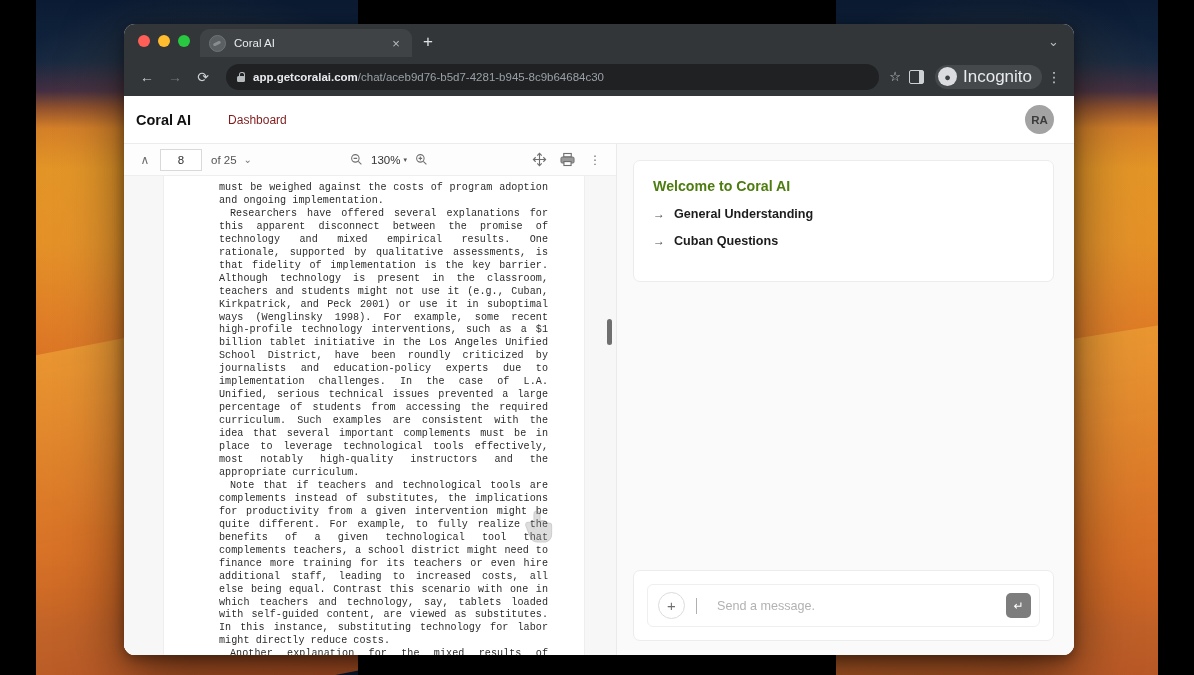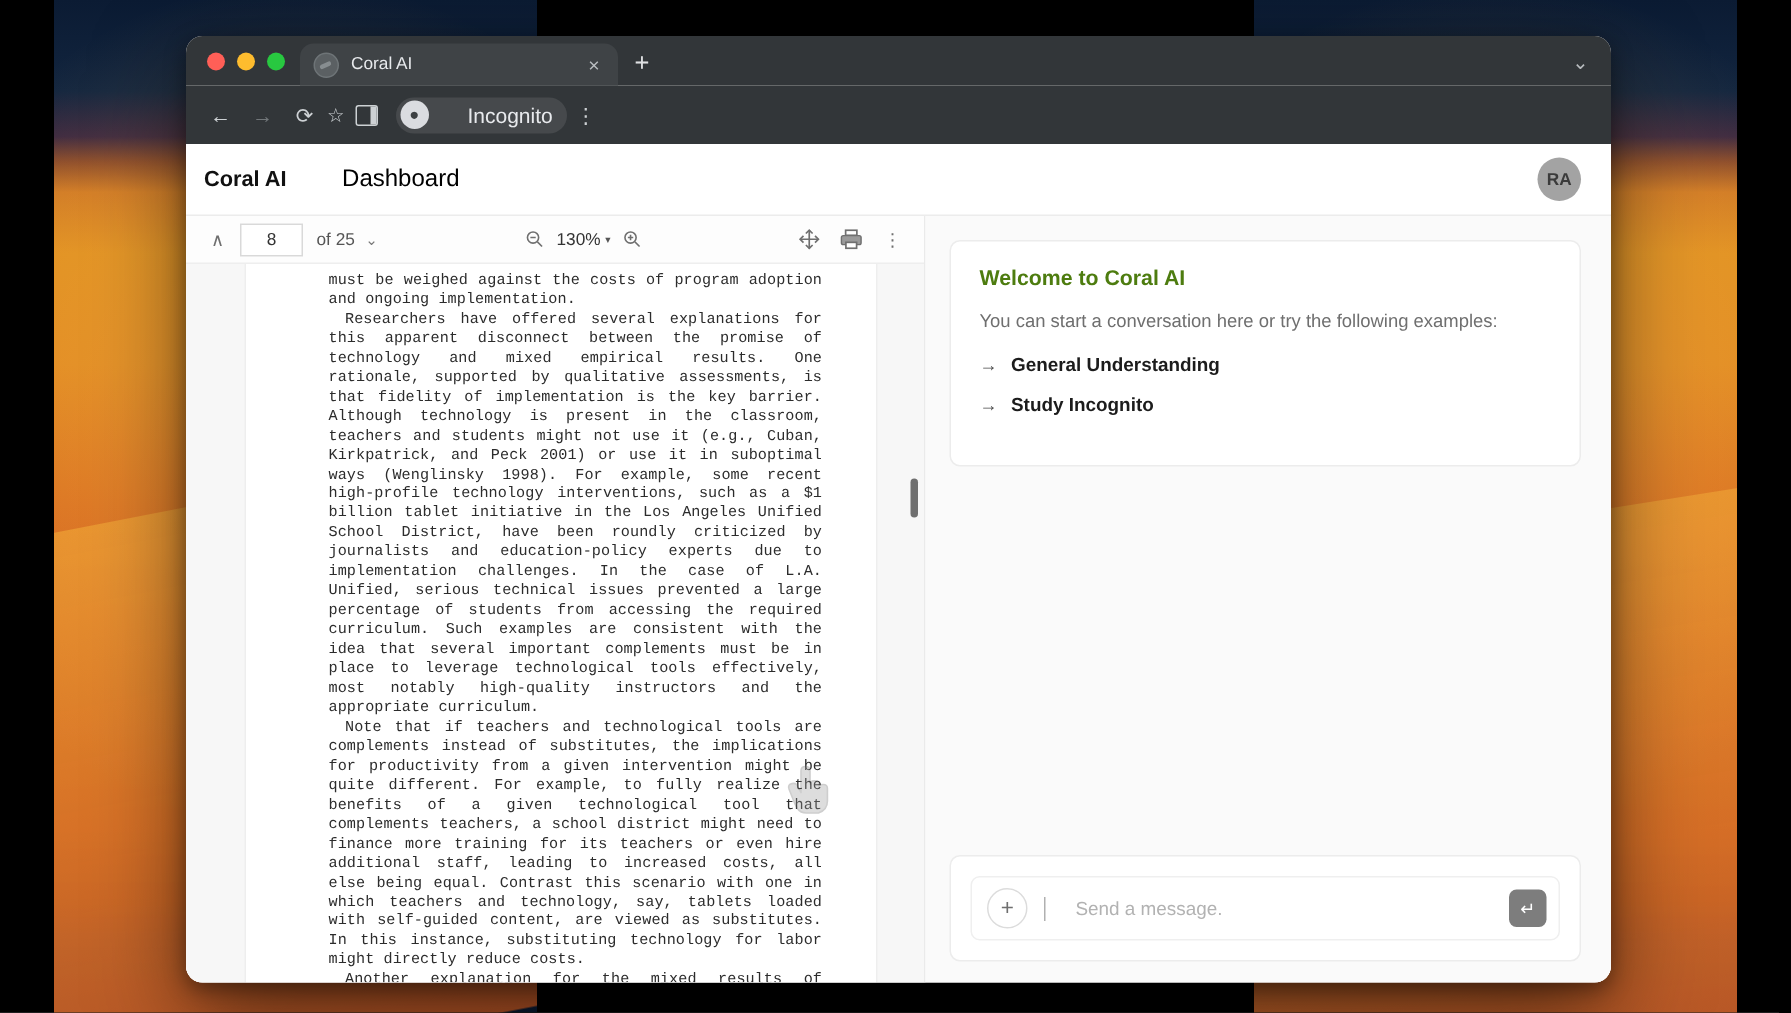--- a/index.html
+++ b/index.html
@@ -213,21 +213,21 @@
     margin-left: 4px;
     cursor: pointer;
     flex: 0 0 auto;
   }
   .incog-av {
     width: 19px; height: 19px; border-radius: 50%;
     background: #dadce0;
     display:flex; align-items:center; justify-content:center;
     font-size: 11px; color:#3c4043;
   }
-  .incog-label { color: #e8eaed; font-size: 14px; margin-left: 20px; }
+  .incog-label { color: #e8eaed; font-size: 17px; }
   .kebab {
     color: #cdd1d4; font-size: 14px; letter-spacing: 0;
     width: 20px; text-align:center; cursor: pointer; flex: 0 0 auto;
   }
 
   
   .page {
     height: 559px;
     background: #ffffff;
     display: flex;
@@ -239,21 +239,21 @@
     display: flex; align-items: center;
     padding: 0 20px 0 12px;
     border-bottom: 1px solid #ececec;
     flex: 0 0 auto;
   }
   .brand {
     font-size: 14.5px; font-weight: 700; color: #111;
     margin-left: 0; cursor: pointer;
   }
   .navlink {
-    font-size: 16px; color: #000000;
+    font-size: 12px; color: #7f1d1d;
     margin-left: 37px; cursor: pointer;
   }
   .hdr-spacer { flex: 1 1 auto; }
   .avatar {
     width: 29px; height: 29px; border-radius: 50%;
     background: #a3a3a3;
     display:flex; align-items:center; justify-content:center;
     font-size: 11.5px; font-weight: 700; color: #3b3b3b;
     cursor: pointer;
   }
@@ -476,20 +476,24 @@
     <span class="newtab">+</span>
     <span class="tabstrip-spacer"></span>
     <span class="win-chevron">⌄</span>
   </div>
 
   <div class="toolbar">
     <span class="navbtn">←</span>
     <span class="navbtn dim">→</span>
     <span class="navbtn">⟳</span>
 
+    <div class="omnibox">
+      <span class="lock"></span>
+      <span class="url"><b>app.getcoralai.com</b><span>/chat/aceb9d76-b5d7-4281-b945-8c9b64684c30</span></span>
+    </div>
 
     <span class="star">☆</span>
     <span class="tb-icon">
       <span class="sidepanel-ic"></span>
     </span>
     <span class="incognito">
       <span class="incog-av">●</span>
       <span class="incog-label">Incognito</span>
     </span>
     <span class="kebab">⋮</span>
@@ -577,29 +581,28 @@
           <div class="pdfscroll">
             <div class="pdfthumb"></div>
           </div>
         </div>
       </div>
 
       <div class="chat">
 
         <div class="welcome-card">
           <p class="welcome-title">Welcome to Coral AI</p>
-          <p class="welcome-sub">You can start a conversation here or try the following examples:</p>
 
           <div class="example">
             <span class="ex-arrow">→</span>
             <span>General Understanding</span>
           </div>
           <div class="example">
             <span class="ex-arrow">→</span>
-            <span>Study Incognito</span>
+            <span>Cuban Questions</span>
           </div>
 
         </div>
 
         <div class="chat-spacer"></div>
 
         <div class="composer">
           <div class="composer-row">
             <span class="plus-btn">+</span>
             <input class="msg-input" type="text" placeholder="Send a message." style="">

